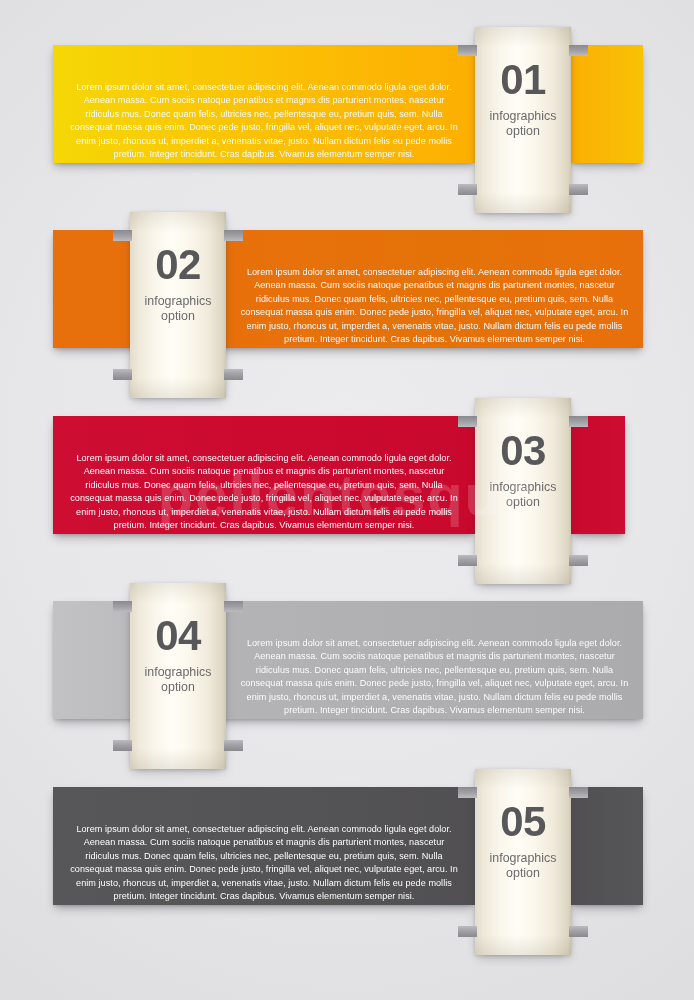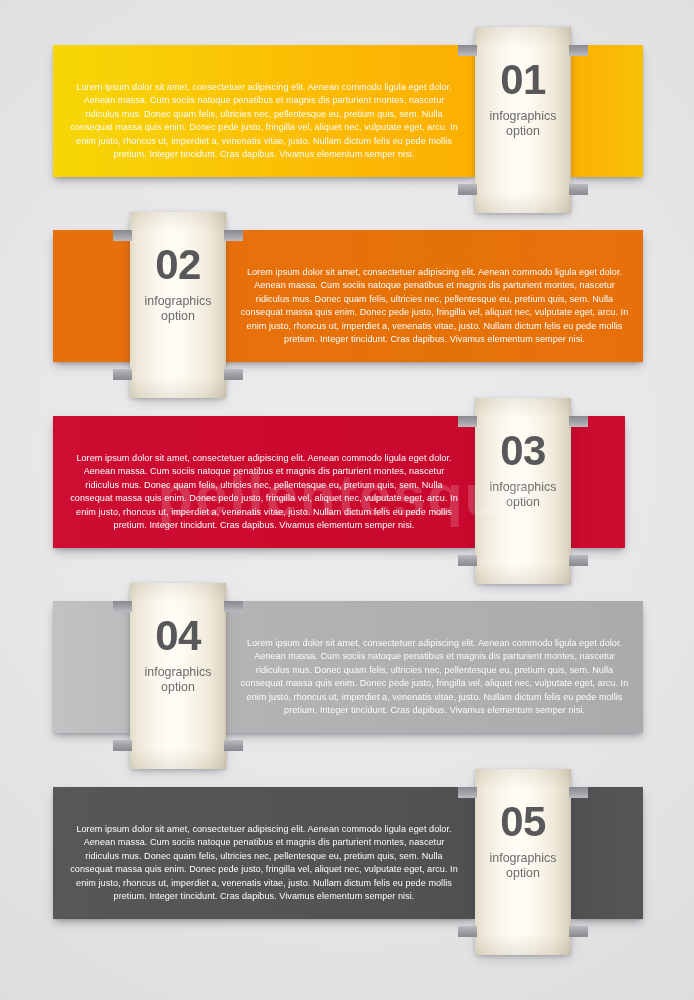--- a/index.html
+++ b/index.html
@@ -28,21 +28,21 @@
   .banner {
     position:absolute;
     left:0; right:0;
     height:186px;
   }
 
   
   .bar {
     position:absolute;
     top:18px;
-    height:132px;
+    height:118px;
     box-shadow:
       0 5px 9px -2px rgba(60,60,70,.40),
       0 2px 3px -1px rgba(60,60,70,.22);
   }
 
   
   .seg-main { left:53px; }
   
   .seg-tail {}
 

